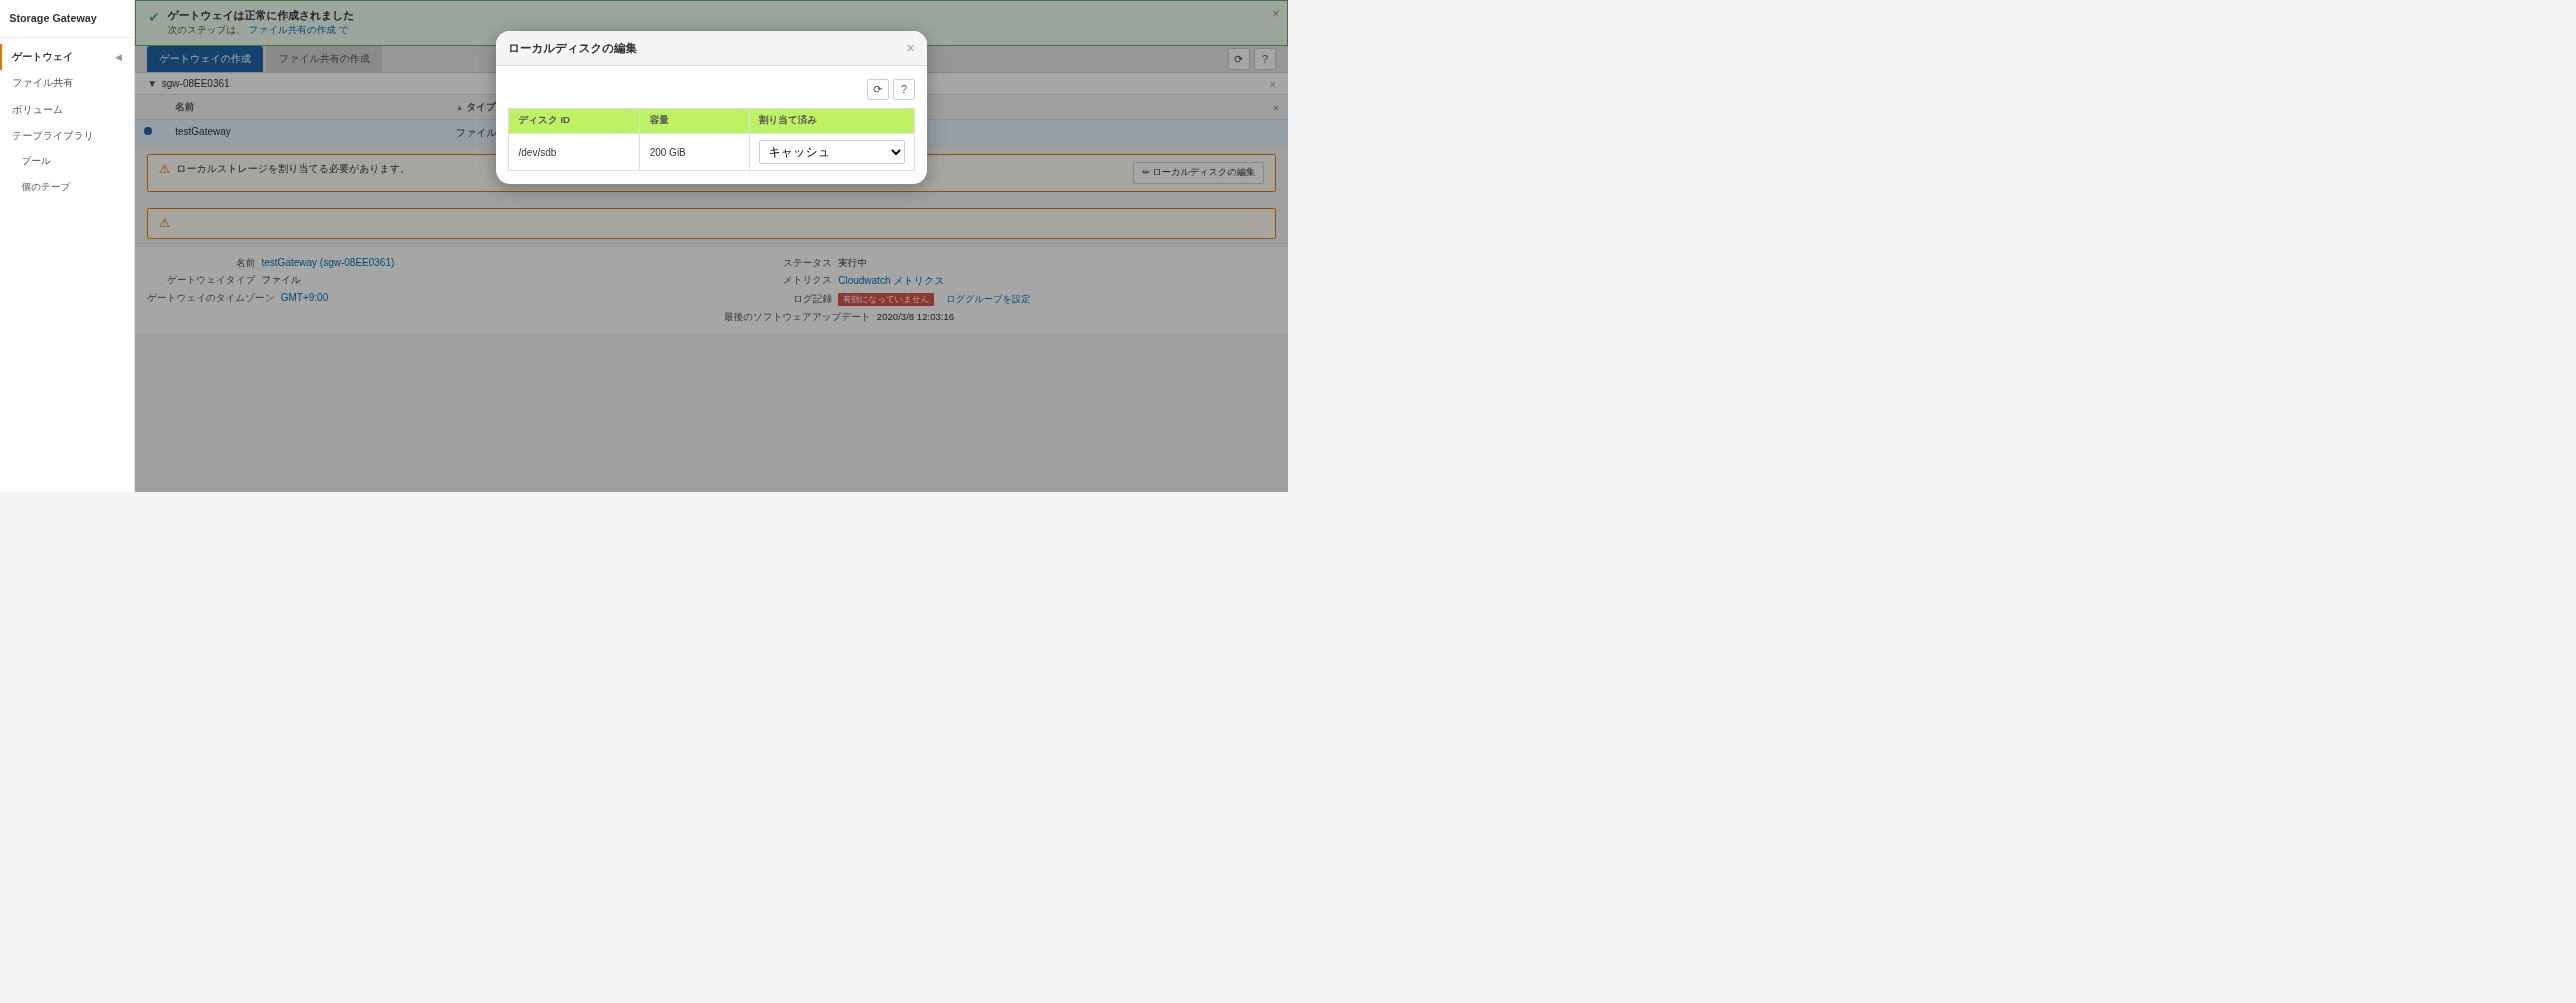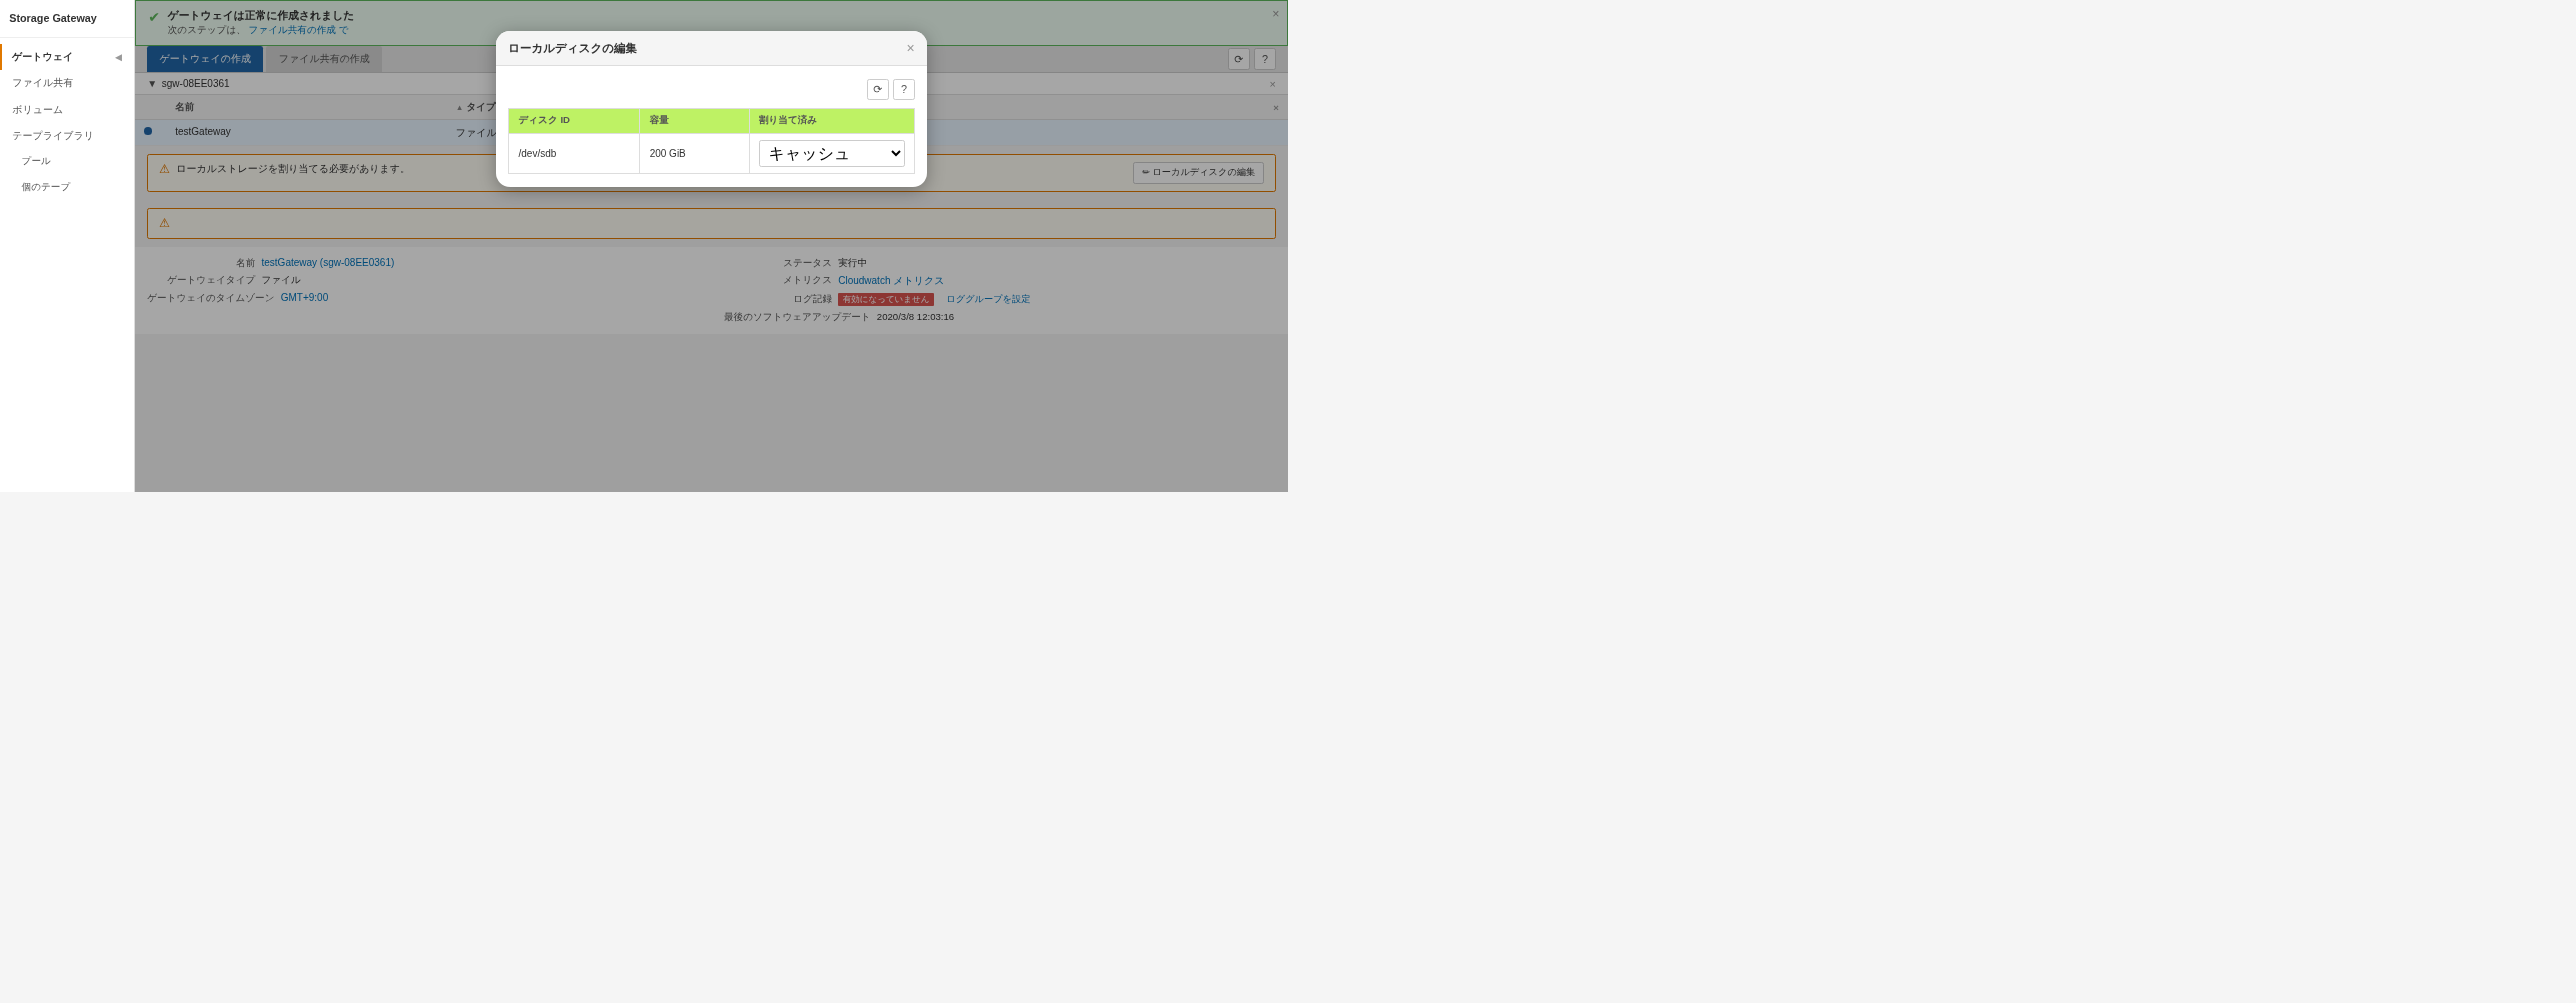--- a/index.html
+++ b/index.html
@@ -349,21 +349,21 @@
       border-right: 0.8px solid #ddd;
       display: flex;
       align-items: center;
     }
     .disk-table-cell:last-child { border-right: none; }
     .disk-select {
       width: 100%;
       padding: 3.1px 4.6px;
       border: 0.8px solid #ccc;
       border-radius: 2.3px;
-      font-size: 16px;
+      font-size: 12px;
       background: #fff;
       appearance: auto;
     }
     .modal-footer {
       padding: 9.2px 12.3px;
       display: flex;
       justify-content: flex-end;
       align-items: center;
       gap: 7.7px;
       border-top: 0.8px solid #eee;

